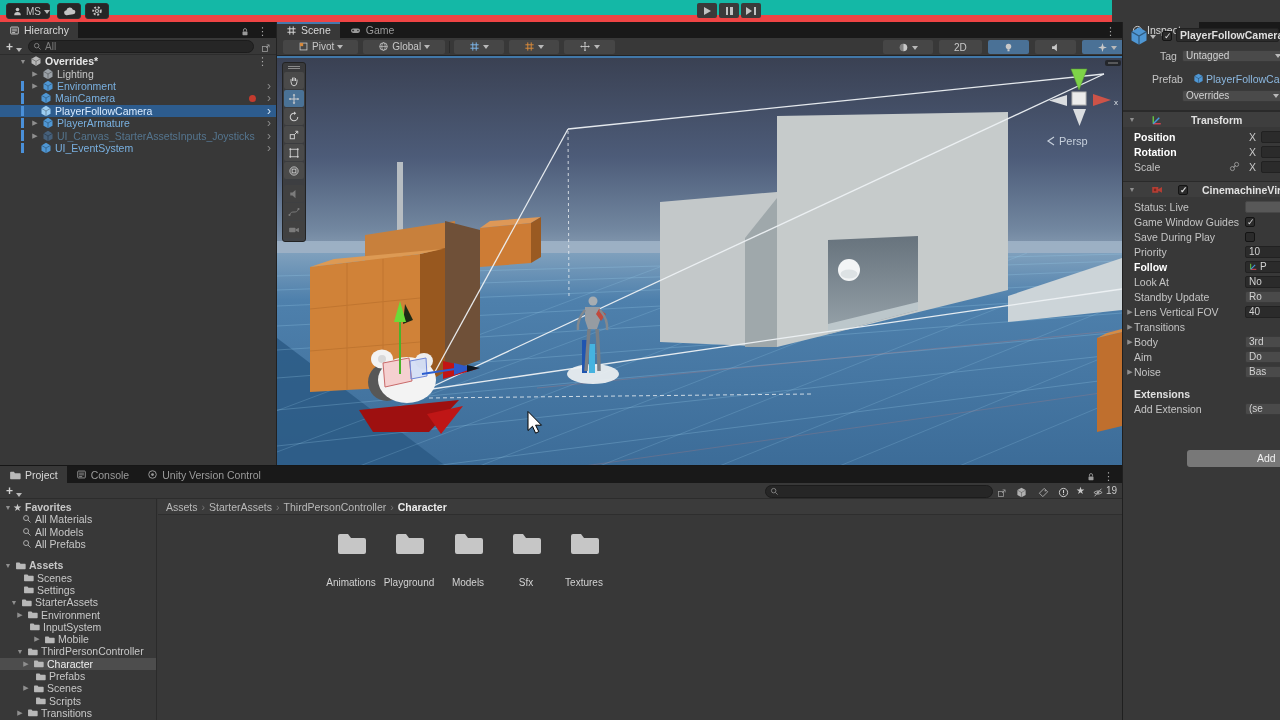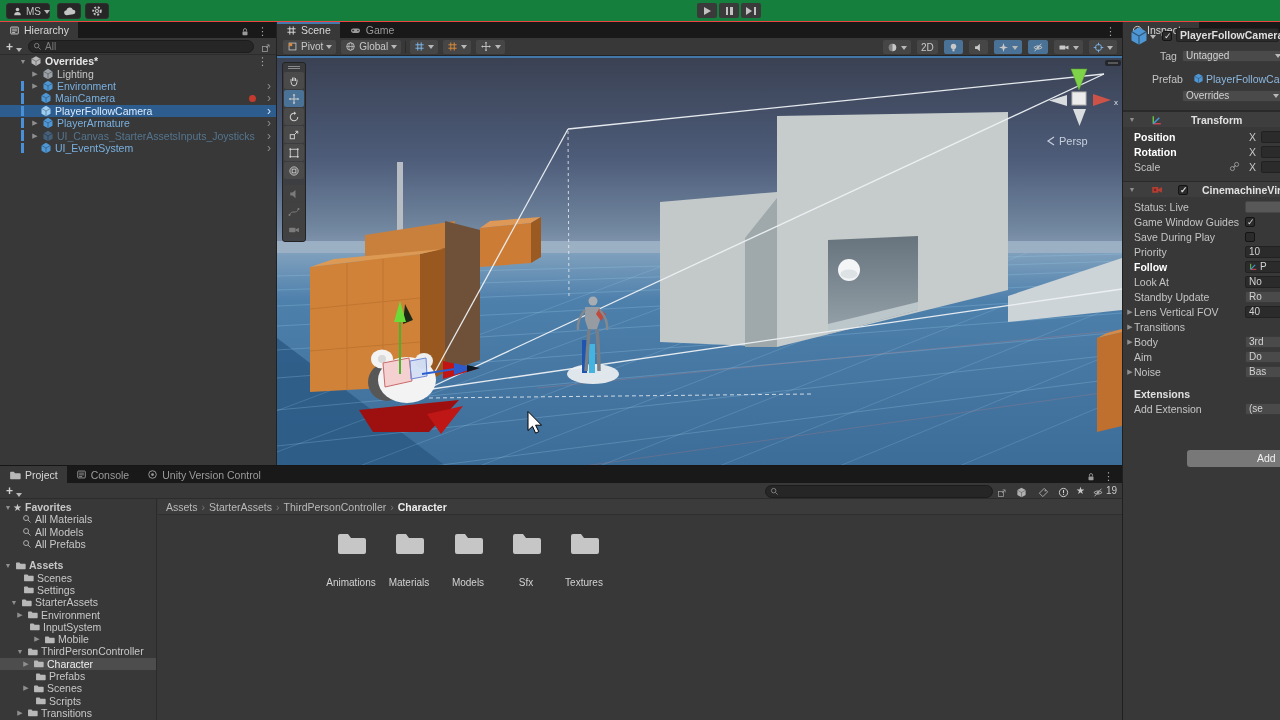--- a/index.html
+++ b/index.html
@@ -1,21 +1,21 @@
 <!DOCTYPE html>
 <html><head>
 <meta charset="utf-8">
 <style>
 *{margin:0;padding:0;box-sizing:border-box}
 html,body{width:1280px;height:720px;overflow:hidden}
 body{background:#383838;font-family:"Liberation Sans",sans-serif;font-size:11px;color:#c8c8c8;position:relative}
 .abs{position:absolute}
 svg.ic{display:inline-block;vertical-align:middle;flex:none}
 
-#topbar{position:absolute;left:0;top:0;width:1280px;height:22px;background:#15803d;border-bottom:1px solid #ef4444}
+#topbar{position:absolute;left:0;top:0;width:1112px;height:22px;background:#14b8a6;border-bottom:7px solid #ef4444}
 .tb-btn{position:absolute;top:3px;height:16px;background:#262626;border:1px solid #303030;border-radius:3px;display:flex;align-items:center;gap:3px;padding:0 5px;color:#c4c4c4;font-size:10px}
 .caret{width:0;height:0;border:3px solid transparent;border-top:4px solid #b8b8b8;margin-top:4px;flex:none}
 .playbtn{position:absolute;top:3px;width:20px;height:15px;background:#3a3a3a;border-radius:2px;display:flex;align-items:center;justify-content:center;gap:2px}
 .tri{width:0;height:0;border-left:7px solid #c2c2c2;border-top:4.5px solid transparent;border-bottom:4.5px solid transparent}
 .bar2{width:2.5px;height:8px;background:#c2c2c2}
 
 .tabstrip{position:absolute;left:0;top:0;right:0;height:16px;background:#191919;display:flex;align-items:stretch}
 .tab{display:flex;align-items:center;gap:4px;padding:0 9px;color:#9b9b9b;font-size:10.5px}
 .tab.active{background:#383838;color:#d8d8d8}
 .tab.focus{box-shadow:inset 0 2px 0 #4579ad}
@@ -40,21 +40,21 @@
 .lbl.blue{color:#79b0e0}
 .lbl.dim{color:#54758f}
 .lbl.sel{color:#d9ebff}
 .lbl.scene{color:#e6e6e6;font-weight:bold}
 .nav{position:absolute;right:5px;color:#8a8a8a;font-size:12px;line-height:10px}
 .nav::before{content:"\203A"}
 .redbadge{position:absolute;right:20px;width:7px;height:7px;border-radius:50%;background:#c43b2e}
 
 #scene{position:absolute;left:277px;top:22px;width:845px;height:443px;background:#383838}
 #scenetoolbar{position:absolute;left:0;top:16px;right:0;height:18px;background:#383838;border-bottom:1px solid #242424}
-.sbtn{height:14px;display:inline-flex;align-items:center;gap:3px;padding:0 4px;background:#464646;border-radius:2px;color:#c8c8c8;font-size:10px;flex:none}
+.sbtn{height:14px;display:inline-flex;align-items:center;gap:3px;padding:0 15px;background:#464646;border-radius:2px;color:#c8c8c8;font-size:10px;flex:none}
 .sbtn.on{background:#4a7196}
 .sep{width:1px;height:12px;background:#2a2a2a;margin:0 4px}
 #viewportwrap{position:absolute;left:0;top:34px;width:845px;height:409px;border-top:2px solid #4178a9;overflow:hidden}
 
 #toolstrip{position:absolute;left:5px;top:40px;width:24px;background:#3a3a3ae6;border:1px solid #232323;border-radius:3px;padding-bottom:2px}
 #toolstrip .handle{height:8px;display:flex;align-items:center;justify-content:center}
 #toolstrip .handle div{width:12px;height:3px;border-top:1px solid #8a8a8a;border-bottom:1px solid #8a8a8a}
 .tool{width:20px;height:17px;margin:1px auto;background:#4a4a4a;border-radius:2px;display:flex;align-items:center;justify-content:center;color:#cfcfcf}
 .tool.on{background:#4a7296}
 .tool.dis{color:#7b7b7b;background:#414141}
@@ -1014,21 +1014,21 @@
     <div class="f-cell" style="left:164px">
       <svg width="40" height="32" viewBox="0 0 16 14" style="color:#c6c6c6">
           <use href="#i-folder"></use>
         </svg>
       <span class="flabel">Animations</span>
     </div>
     <div class="f-cell" style="left:222px">
       <svg width="40" height="32" viewBox="0 0 16 14" style="color:#c6c6c6">
           <use href="#i-folder"></use>
         </svg>
-      <span class="flabel">Materials</span>
+      <span class="flabel">Playground</span>
     </div>
     <div class="f-cell" style="left:281px">
       <svg width="40" height="32" viewBox="0 0 16 14" style="color:#c6c6c6">
           <use href="#i-folder"></use>
         </svg>
       <span class="flabel">Models</span>
     </div>
     <div class="f-cell" style="left:339px">
       <svg width="40" height="32" viewBox="0 0 16 14" style="color:#c6c6c6">
           <use href="#i-folder"></use>

